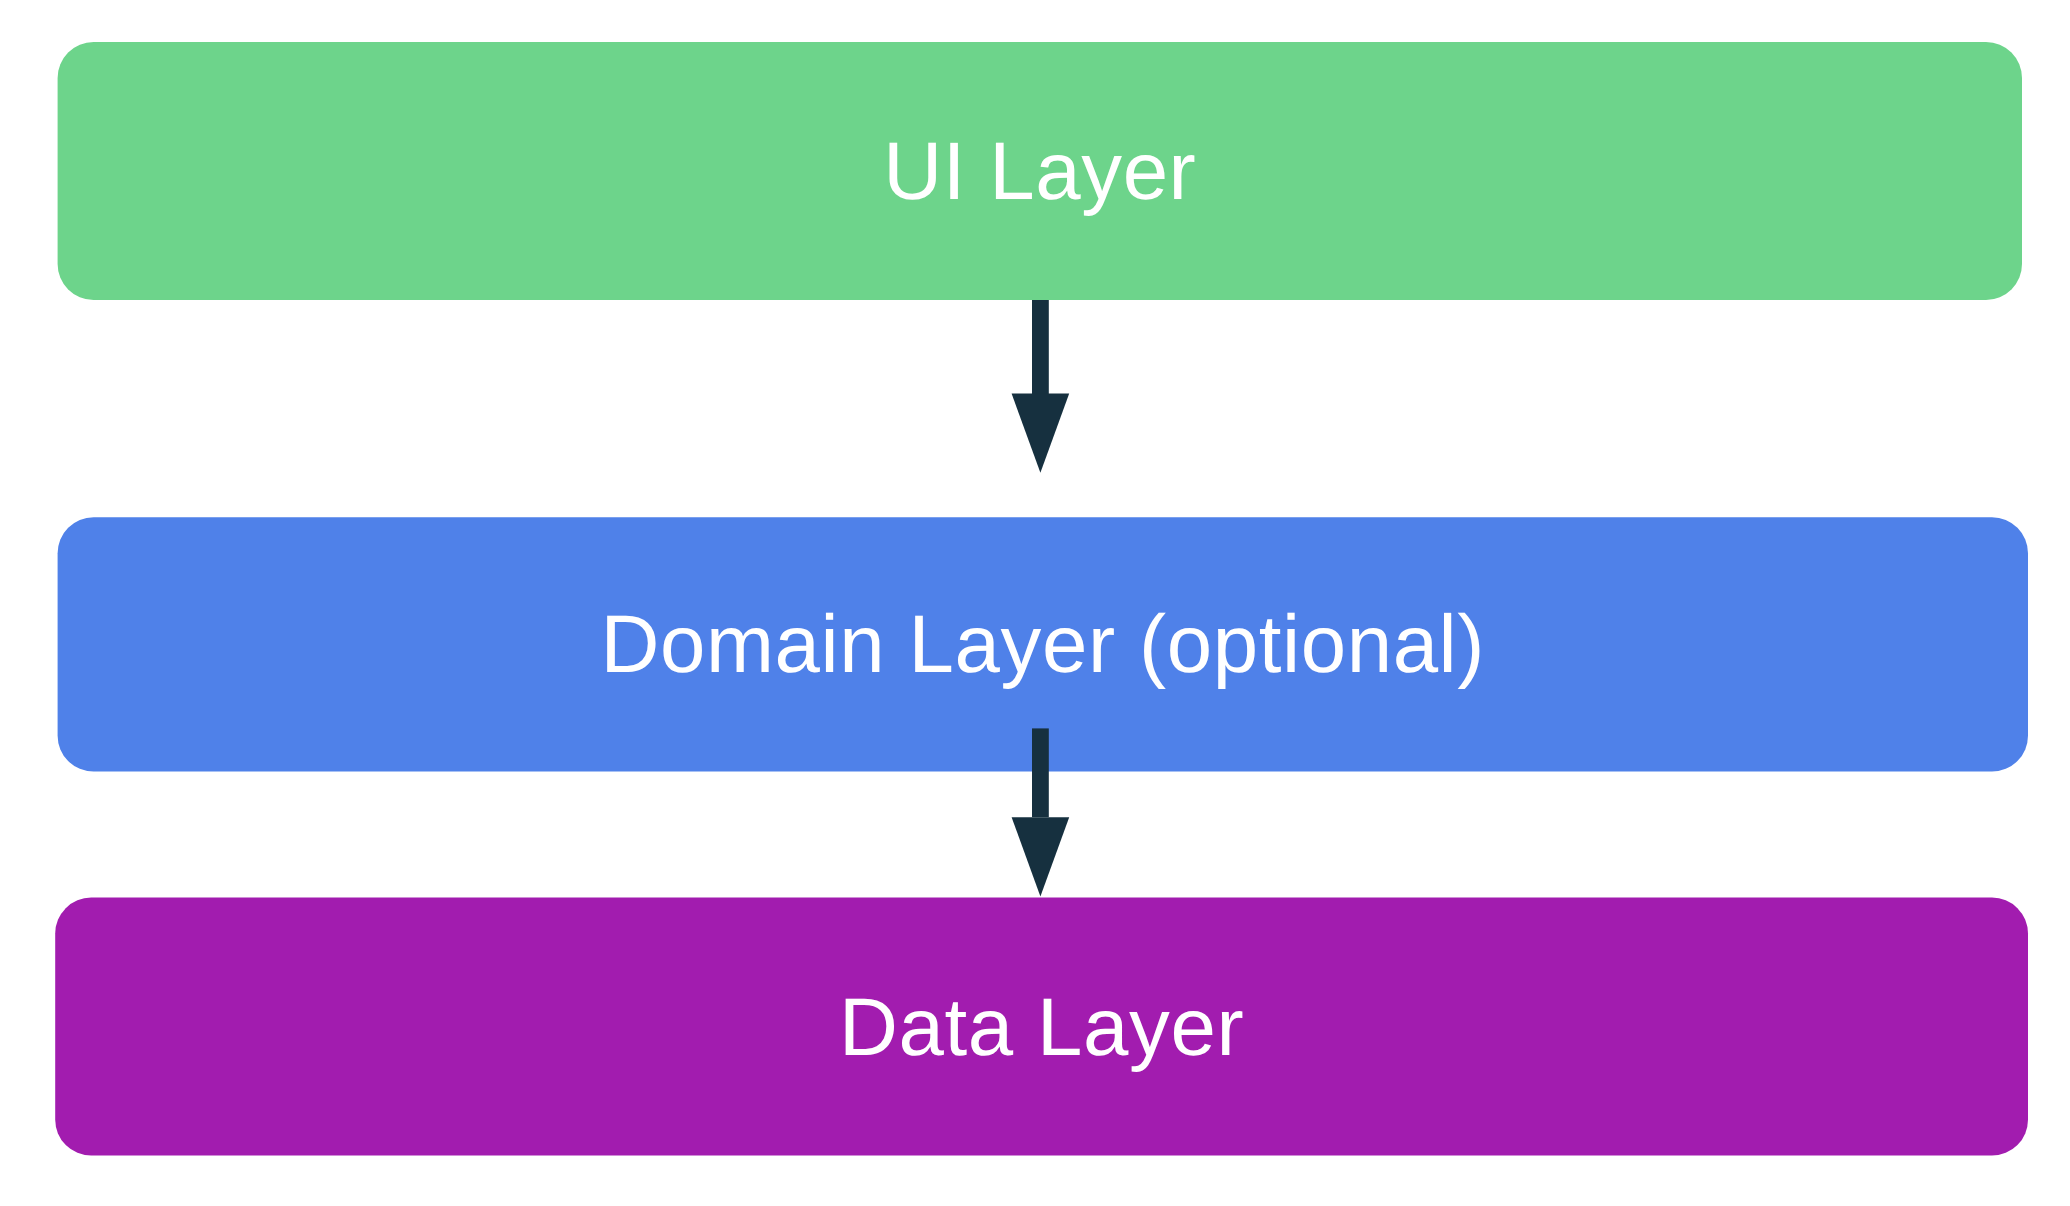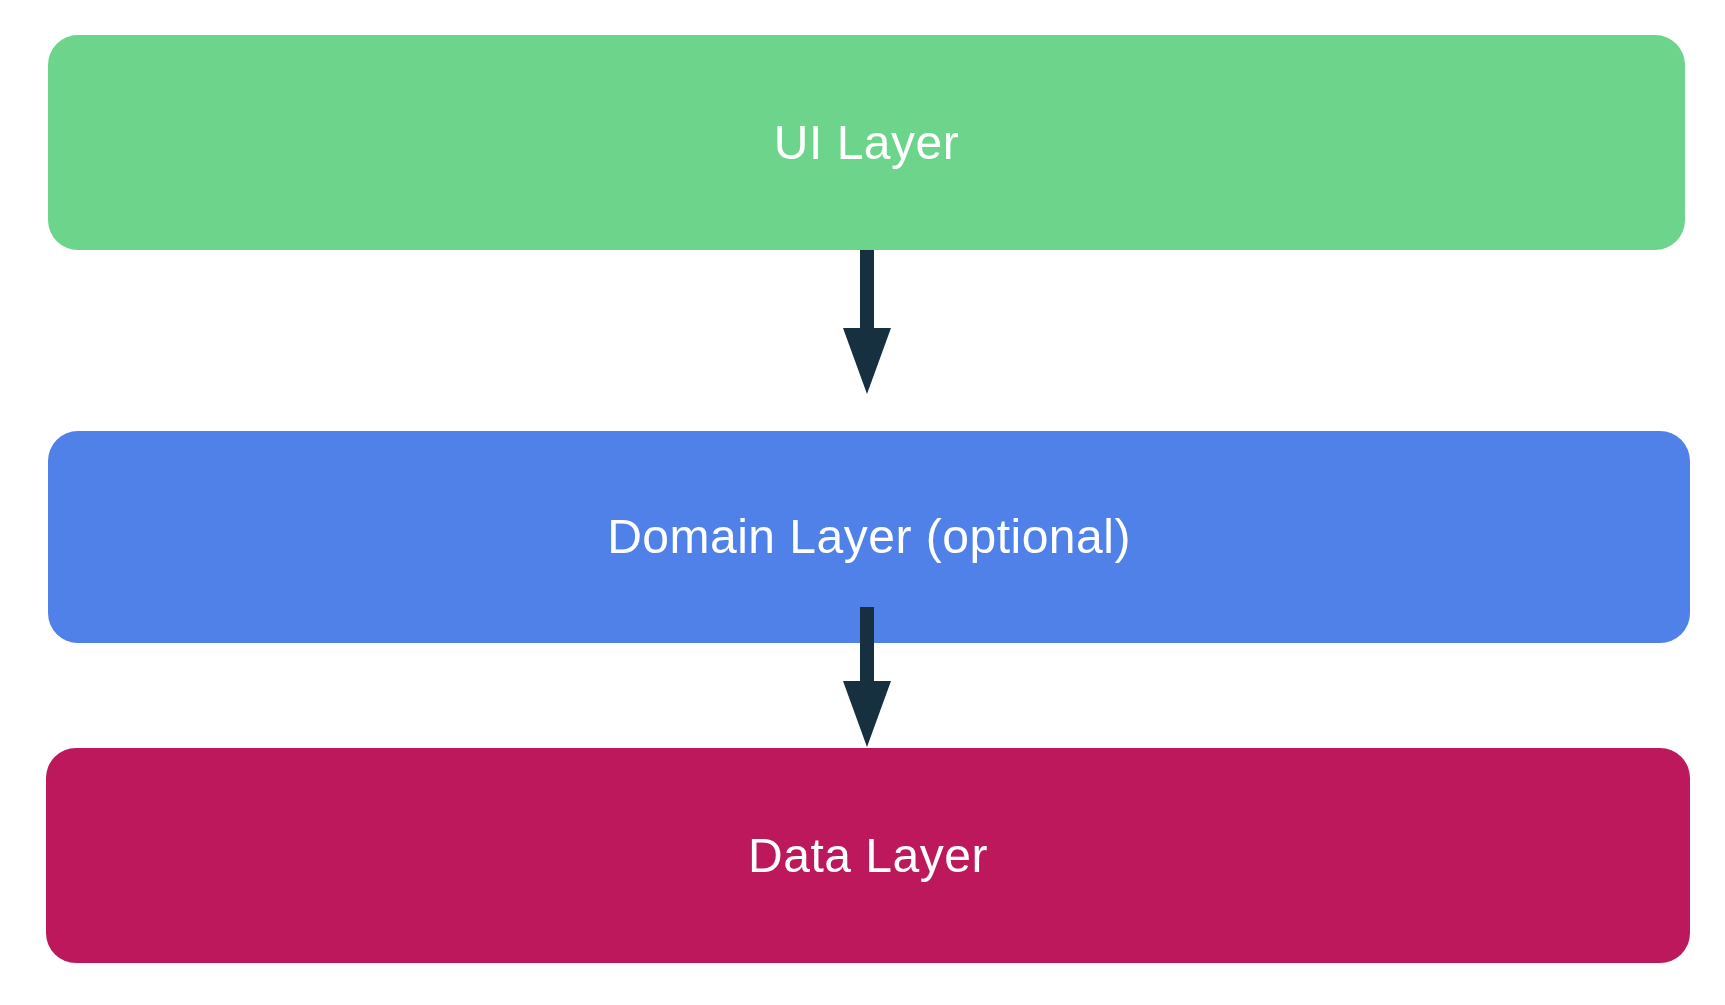--- a/index.html
+++ b/index.html
@@ -21,21 +21,21 @@
   .layer-box {
     position: absolute;
     display: flex;
     align-items: center;
     justify-content: center;
     box-sizing: border-box;
     border-radius: 30px;
   }
   .layer-label {
     font-family: "Liberation Sans", sans-serif;
-    font-size: 48px;
+    font-size: 68px;
     font-weight: 400;
     line-height: 1;
     color: #ffffff;
     letter-spacing: 0.5px;
     white-space: nowrap;
     text-align: center;
   }
   #box-ui {
     left: 48px;
     top: 35px;
@@ -84,17 +84,17 @@
     <span class="layer-label" style="color: rgb(255, 255, 255);">Domain Layer (optional)</span>
   </div>
 
   <svg class="connector" viewBox="0 0 1725 1005" xmlns="http://www.w3.org/2000/svg">
     <g>
       <rect x="860" y="607" width="14" height="74" fill="#16303F"></rect>
       <polygon points="843,681 891,681 867,747" fill="#16303F"></polygon>
     </g>
   </svg>
 
-  <div class="layer-box" id="box-data" style="background-color: #be185d;">
+  <div class="layer-box" id="box-data" style="background-color: #a21caf;">
     <span class="layer-label" style="color: rgb(255, 255, 255);">Data Layer</span>
   </div>
 
 </div>
 
 </body></html>

